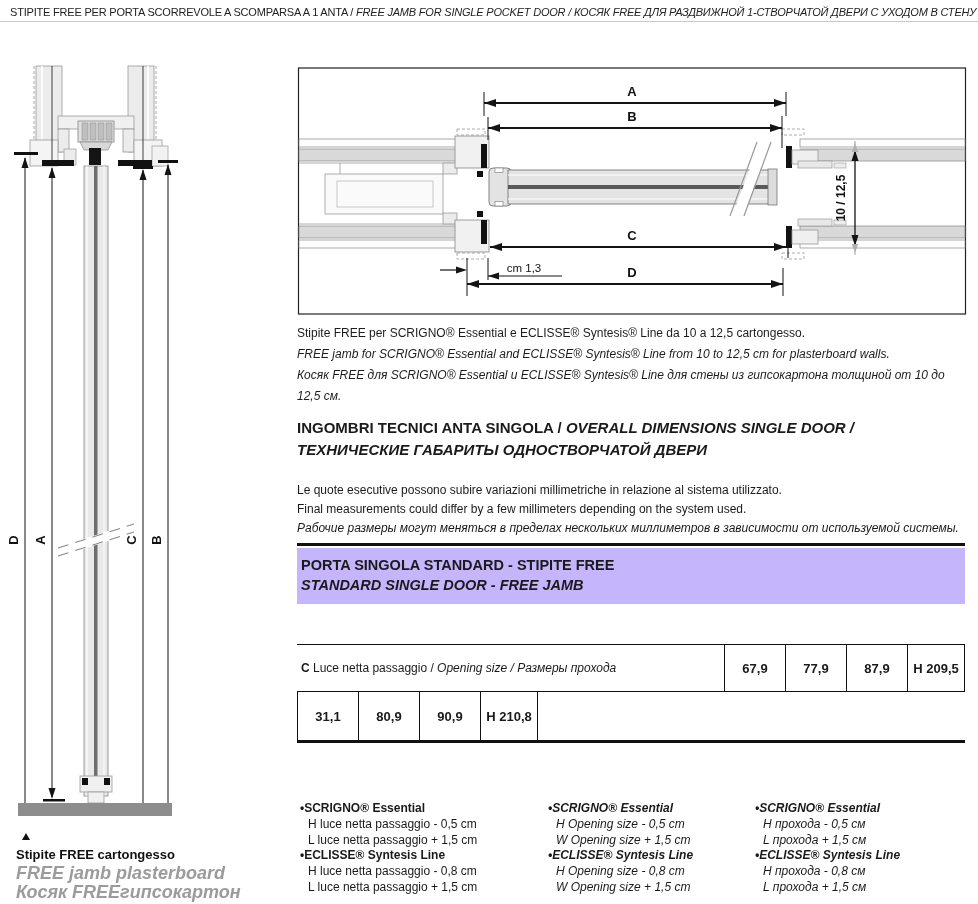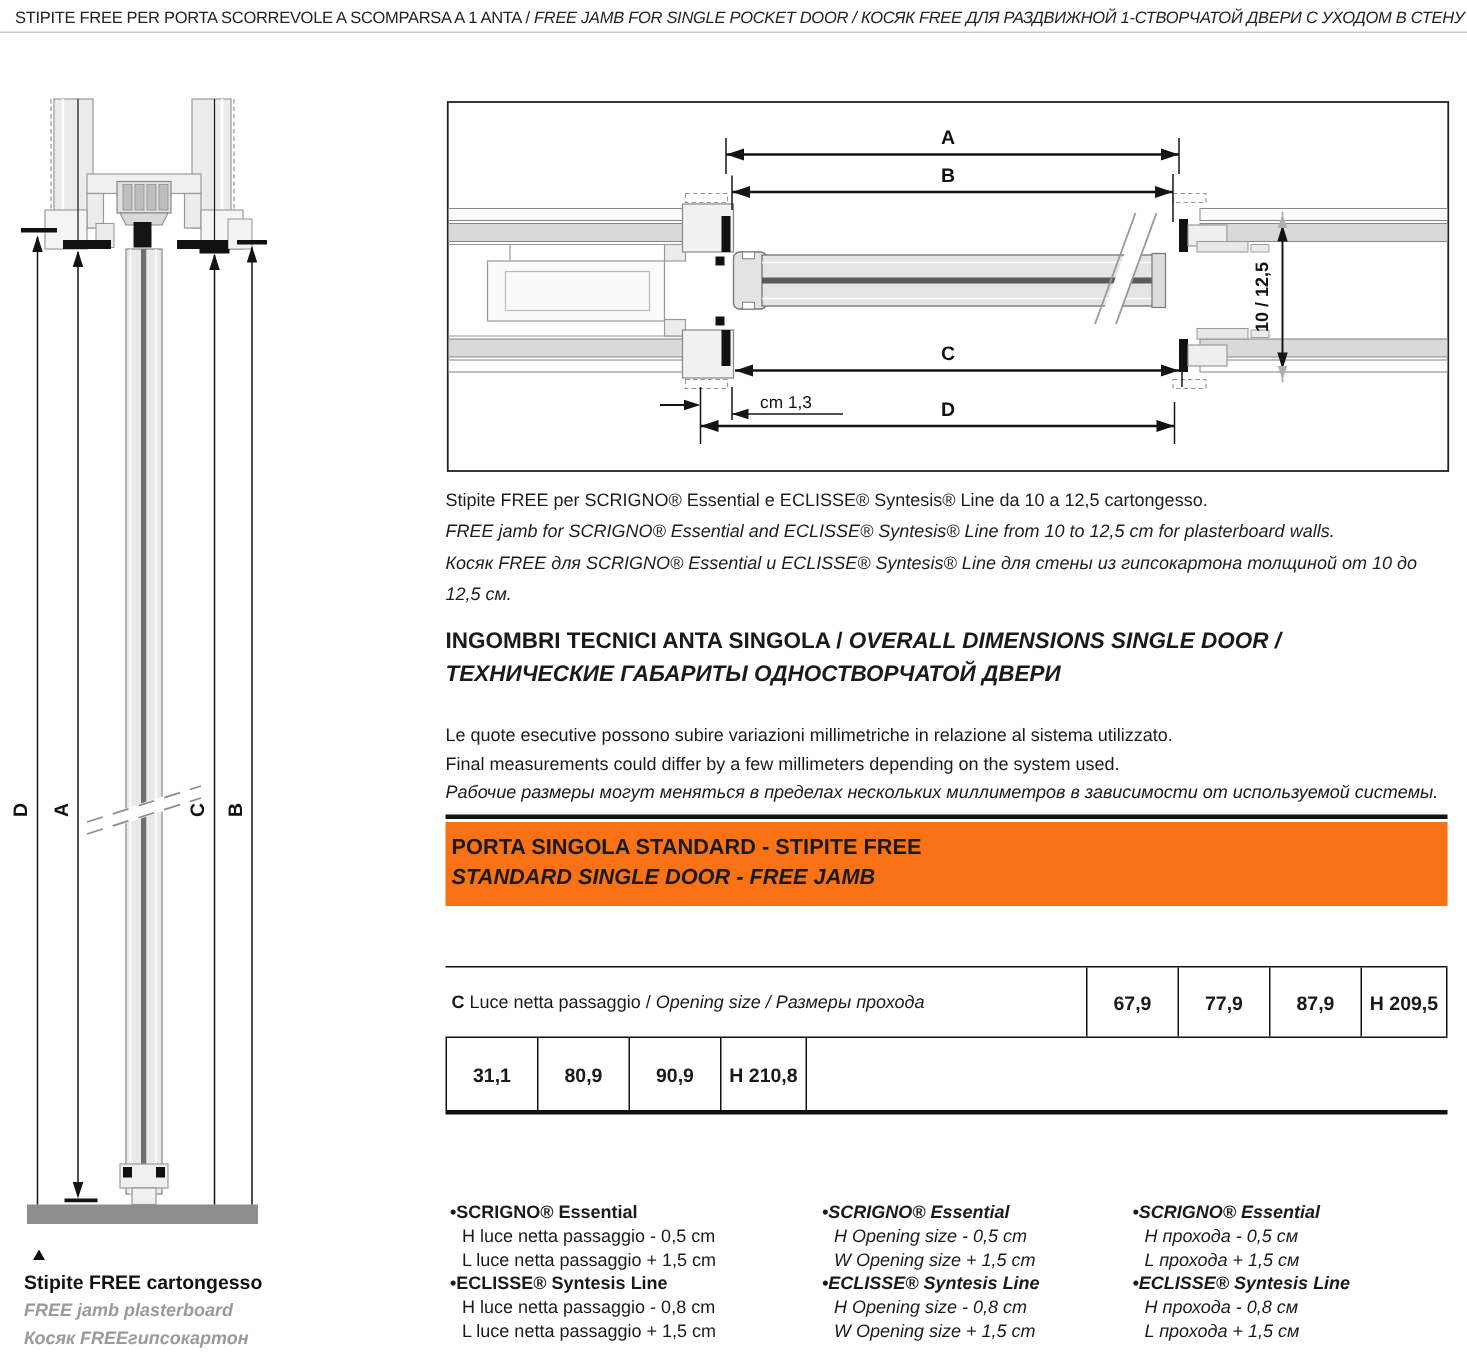--- a/index.html
+++ b/index.html
@@ -16,21 +16,21 @@
   .caption{left:297px;top:323px;width:672px;font-size:12px;line-height:21px;color:#1c1c1c;}
   .caption .en,.caption .ru{font-style:italic;}
   
   .section-title{left:297px;top:417px;width:672px;font-size:15px;font-weight:bold;line-height:22px;}
   .section-title .en,.section-title .ru{font-style:italic;}
   
   .notes{left:297px;top:481px;width:672px;font-size:12px;line-height:19px;}
   .notes .ru{font-style:italic;}
   
   .spec-table{left:297px;top:543px;width:668px;border-top:3px solid #111;}
-  .tbl-title{background:#f97316;padding:7px 6px 9px 4px;margin-top:2px;
+  .tbl-title{background:#c4b5fd;padding:7px 6px 9px 4px;margin-top:2px;
              font-size:14.5px;font-weight:bold;line-height:20px;}
   .tbl-title .en,.tbl-title .ru{font-style:italic;}
   .tbl-body{border-bottom:3px solid #111;margin-top:4px;}
   .tbl-row{display:flex;align-items:stretch;border-top:1px solid #111;}
   .cell-label{width:426px;padding:6px 6px 6px 4px;font-size:12px;line-height:19px;
               display:flex;align-items:center;}
   .cell-label .letter{font-weight:bold;}
   .cell-label .en,.cell-label .ru{font-style:italic;}
   .cell-val{width:60px;flex:0 0 auto;border-left:1px solid #111;display:flex;
             align-items:center;justify-content:center;font-size:13px;font-weight:bold;}
@@ -40,21 +40,21 @@
   .foot-col{top:801px;font-size:12px;line-height:15.8px;}
   .foot-col .brand{font-weight:bold;}
   .foot-col .brand::before{content:"\2022 ";}
   .foot-col .detail{padding-left:8px;}
   .col1{left:300px;width:240px;}
   .col2{left:548px;width:202px;font-style:italic;}
   .col3{left:755px;width:214px;font-style:italic;}
   
   .left-caption{left:16px;top:845px;width:270px;}
   .left-caption .l1{font-size:13px;font-weight:bold;color:#111;line-height:19px;}
-  .left-caption .l2,.left-caption .l3{font-size:12px;font-weight:bold;font-style:italic;color:#9b9b9b;line-height:19px;}
+  .left-caption .l2,.left-caption .l3{font-size:18px;font-weight:bold;font-style:italic;color:#9b9b9b;line-height:19px;}
   svg text{font-family:"Liberation Sans", sans-serif;}
 </style>
 </head>
 <body>
 
 <div class="abs top-header">
   <span class="it">STIPITE FREE PER PORTA SCORREVOLE A SCOMPARSA A 1 ANTA / </span><span class="en">FREE JAMB FOR SINGLE POCKET DOOR / </span><span class="ru">КОСЯК FREE ДЛЯ РАЗДВИЖНОЙ 1-СТВОРЧАТОЙ ДВЕРИ С УХОДОМ В СТЕНУ</span>
 </div>
 <div class="abs header-rule"></div>
 

